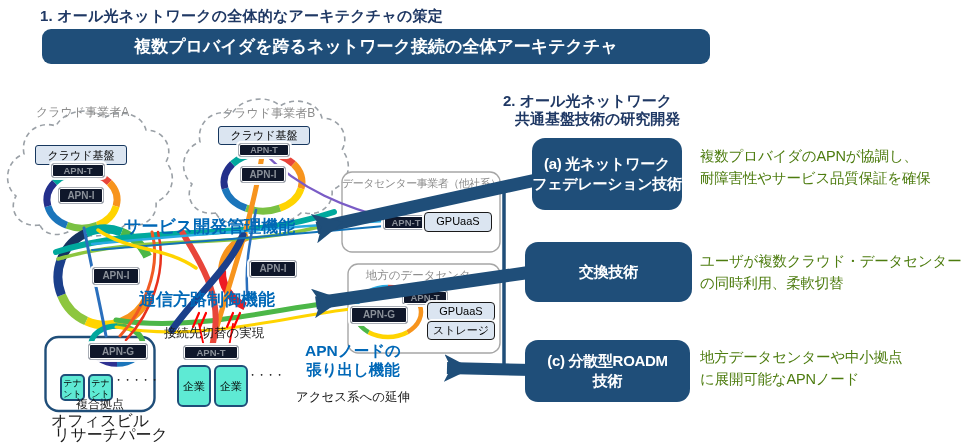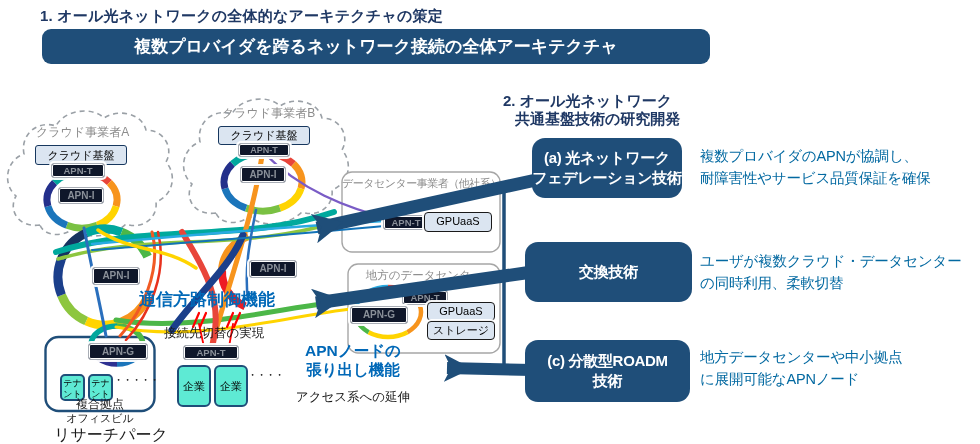--- a/index.html
+++ b/index.html
@@ -13,24 +13,24 @@
 
   
   .t1{left:40px;top:7px;font-size:15px;font-weight:600;color:#1f3864;letter-spacing:.2px;}
   .banner{left:42px;top:29px;width:668px;height:35px;background:#1f4e79;border-radius:9px;
           color:#fff;font-size:17px;font-weight:bold;text-align:center;line-height:35px;z-index:4;}
 
   
   .t2{left:503px;font-size:15px;font-weight:600;color:#1f3864;line-height:18px;}
   .feat{background:#1f4e79;border-radius:13px;color:#fff;font-weight:bold;font-size:15px;
         text-align:center;display:flex;flex-direction:column;justify-content:center;line-height:1.35;letter-spacing:-.3px;}
-  .feat-a{left:532px;top:138px;width:150px;height:60px;}
+  .feat-a{left:532px;top:138px;width:150px;height:72px;}
   .feat-b{left:525px;top:242px;width:167px;height:60px;}
   .feat-c{left:525px;top:340px;width:165px;height:62px;}
-  .desc{font-size:14.5px;line-height:22px;color:#0369a1;letter-spacing:-.2px;}
+  .desc{font-size:14.5px;line-height:22px;color:#4d7c0f;letter-spacing:-.2px;}
   .desc-a{left:700px;top:145px;}
   .desc-b{left:700px;top:250px;}
   .desc-c{left:700px;top:346px;}
 
   
   .apn{background:#0f172a;border:1.4px solid #a8adb5;border-radius:3px;color:#8a9099;
        font-size:10px;font-weight:bold;text-align:center;
        box-shadow:0 0 0 2px rgba(255,255,255,.95), inset 0 0 0 1px #fff;}
   .kiban{background:#dbe5f1;border:1.5px solid #17375e;border-radius:3px;color:#000;
          font-size:11px;text-align:center;}
@@ -119,21 +119,21 @@
 
     <g stroke="#ff0000" fill="none" stroke-linecap="round">
       <path d="M193,327 L199,313 M200,327 L206,313 M227,327 L233,313 M234,327 L240,313" stroke-width="2.2"></path>
       <path d="M199,324 L204,347 M233,324 L229,347" stroke-width="1.8"></path>
     </g>
   </svg>
 
   <div class="abs t1">1. オール光ネットワークの全体的なアーキテクチャの策定</div>
   <div class="abs banner">複数プロバイダを跨るネットワーク接続の全体アーキテクチャ</div>
 
-  <div class="d gray" style="left:36px;top:124px;">クラウド事業者A</div>
+  <div class="d gray" style="left:36px;top:104px;">クラウド事業者A</div>
   <div class="d kiban" style="left:35px;top:145px;width:90px;height:18px;line-height:18px;">クラウド基盤</div>
   <div class="d apn" style="left:51px;top:163px;width:52px;height:13px;line-height:13px;font-size:9.5px;">APN-T</div>
   <div class="d apn" style="left:58px;top:187px;width:44px;height:15px;line-height:15px;">APN-I</div>
 
   <div class="d gray" style="left:222px;top:105px;">クラウド事業者B</div>
   <div class="d kiban" style="left:218px;top:126px;width:90px;height:17px;line-height:17px;">クラウド基盤</div>
   <div class="d apn" style="left:238px;top:143px;width:50px;height:12px;line-height:12px;font-size:9px;">APN-T</div>
   <div class="d apn" style="left:240px;top:166px;width:44px;height:15px;line-height:15px;">APN-I</div>
 
   <div class="d gray ctr" style="left:342px;top:176px;width:158px;font-size:11px;letter-spacing:-0.5px;">データセンター事業者（他社系）</div>
@@ -142,34 +142,35 @@
 
   <div class="d gray ctr" style="left:348px;top:268px;width:152px;font-size:11.5px;">地方のデータセンター</div>
   <div class="d apn" style="left:402px;top:290px;width:44px;height:13px;line-height:13px;font-size:9.5px;">APN-T</div>
   <div class="d svcb" style="left:427px;top:302px;width:66px;height:17px;line-height:16px;">GPUaaS</div>
   <div class="d svcb" style="left:427px;top:321px;width:66px;height:17px;line-height:16px;">ストレージ</div>
   <div class="d apn" style="left:350px;top:306px;width:56px;height:16px;line-height:16px;">APN-G</div>
 
   <div class="d apn" style="left:92px;top:267px;width:46px;height:16px;line-height:16px;">APN-I</div>
   <div class="d apn" style="left:249px;top:260px;width:46px;height:16px;line-height:16px;">APN-I</div>
 
+  <div class="d fn" style="left:124px;top:215px;font-size:17px;">サービス開発管理機能</div>
   <div class="d fn" style="left:139px;top:288px;font-size:17px;">通信方路制御機能</div>
   <div class="d blk" style="left:164px;top:325px;font-size:12.5px;">接続先切替の実現</div>
   <div class="d fn ctr" style="left:294px;top:341px;width:118px;font-size:15.5px;line-height:19px;white-space:normal;">
     <div>APNノードの</div>
     <div>張り出し機能</div>
   </div>
   <div class="d blk ctr" style="left:294px;top:389px;width:118px;font-size:12.5px;">アクセス系への延伸</div>
 
   <div class="d apn" style="left:88px;top:343px;width:58px;height:15px;line-height:15px;">APN-G</div>
   <div class="d nbx" style="left:60px;top:366px;width:25px;height:27px;font-size:9px;line-height:1.2;padding-top:2px;box-sizing:border-box;">テナント</div>
   <div class="d nbx" style="left:88px;top:366px;width:25px;height:27px;font-size:9px;line-height:1.2;padding-top:2px;box-sizing:border-box;">テナント</div>
   <div class="d blk" style="left:114px;top:374px;font-size:9px;font-weight:bold;">・・・・・</div>
   <div class="d blk ctr" style="left:45px;top:396px;width:110px;font-size:12px;">複合拠点</div>
-  <div class="d blk ctr" style="left:45px;top:411px;width:110px;font-size:11px;">オフィスビル</div>
+  <div class="d blk ctr" style="left:45px;top:411px;width:110px;font-size:16px;">オフィスビル</div>
   <div class="d blk ctr" style="left:54px;top:425px;width:110px;font-size:16px;">リサーチパーク</div>
 
   <div class="d apn" style="left:183px;top:345px;width:54px;height:13px;line-height:13px;font-size:9.5px;">APN-T</div>
   <div class="d nbx" style="left:177px;top:357px;width:30px;height:38px;font-size:11px;line-height:38px;border-radius:6px;">企業</div>
   <div class="d nbx" style="left:214px;top:357px;width:30px;height:38px;font-size:11px;line-height:38px;border-radius:6px;">企業</div>
   <div class="d blk" style="left:248px;top:369px;font-size:9px;font-weight:bold;">・・・・</div>
 
   <svg class="arrows" width="980" height="444" viewBox="0 0 980 444">
     <defs>
       <marker id="ah" viewBox="0 0 10 10" refX="9" refY="5" markerWidth="2.3" markerHeight="2.3" orient="auto" markerUnits="strokeWidth">

